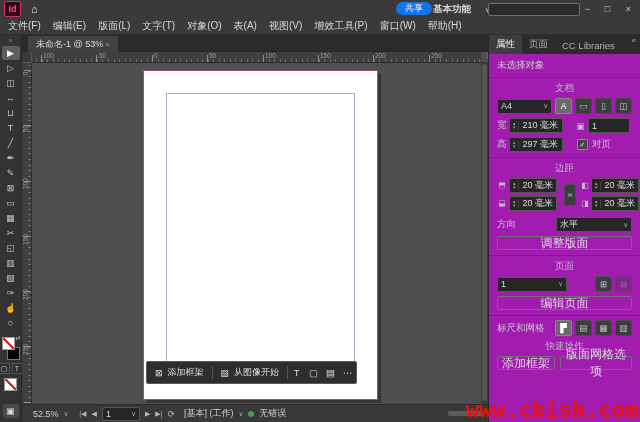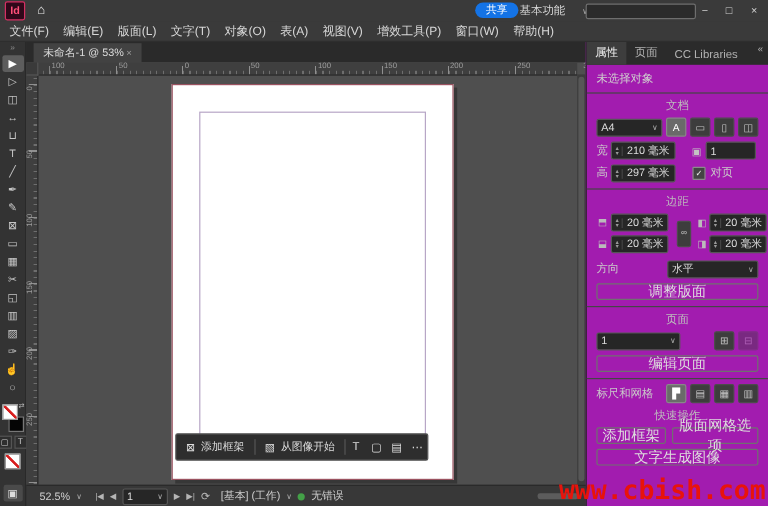--- a/index.html
+++ b/index.html
@@ -6,21 +6,21 @@
   #app{position:relative;width:640px;height:422px;background:#383838;overflow:hidden;
        font-family:"Liberation Sans",sans-serif;color:#cccccc;font-size:11px;-webkit-user-select:none;}
 
   
   #titlebar{position:absolute;left:0;top:0;width:640px;height:18px;background:#3a3a3a;display:flex;align-items:center;}
   #app-logo{width:15px;height:14px;margin-left:4px;background:#30081a;border:1px solid #d62f63;border-radius:2px;
             color:#ff4f78;font-weight:bold;font-size:9px;display:flex;align-items:center;justify-content:center;}
   #home-btn{margin-left:10px;color:#e0e0e0;font-size:11px;}
   #share-pill{position:absolute;left:396px;top:2px;height:13px;padding:0 9px;background:#1473e6;border-radius:8px;
               color:#fff;font-size:9px;display:flex;align-items:center;}
-  #workspace{position:absolute;left:433px;top:3px;font-size:9.5px;color:#d8d8d8;display:flex;gap:14px;align-items:center;}
+  #workspace{position:absolute;left:433px;top:3px;font-size:9.5px;color:#d8d8d8;display:flex;gap:14px;align-items:center;font-weight:bold;}
   #workspace .chev{font-size:7px;color:#aaa;}
   #search-box{position:absolute;left:488px;top:3px;width:84px;height:11px;background:#2b2b2b;border:1px solid #6e6e6e;border-radius:2px;
               color:#ccc;font-size:9px;padding:0 3px;}
   .winbtn{position:absolute;top:0;width:19px;height:17px;display:flex;align-items:center;justify-content:center;color:#cfcfcf;font-size:9px;}
 
   
   #menubar{position:absolute;left:0;top:18px;width:640px;height:17px;background:#3a3a3a;display:flex;align-items:center;padding-left:2px;box-sizing:border-box;border-bottom:1px solid #2e2e2e;}
   .menu-item{padding:0 6px;font-size:10px;color:#d8d8d8;white-space:nowrap;}
 
   
@@ -352,21 +352,20 @@
             <span class="icon-btn">▤</span>
             <span class="icon-btn">▦</span>
             <span class="icon-btn">▥</span>
           </div>
       </div>
       <div class="sec-label">快速操作</div>
       <div class="prow" style="gap:5px;">
         <button class="btn" style="flex:0 0 58px;">添加框架</button>
         <button class="btn" style="flex:1;">版面网格选项</button>
       </div>
-      <button class="btn full">文字生成图像</button>
     </div>
   </div>
 
   <div id="statusbar">
     <span>52.5%</span>
     <span class="chev">∨</span>
     <span class="nav-ico" style="margin-left:6px;">|◀</span>
     <span class="nav-ico">◀</span>
     <div class="field" id="page-field">
       <span>1</span>

